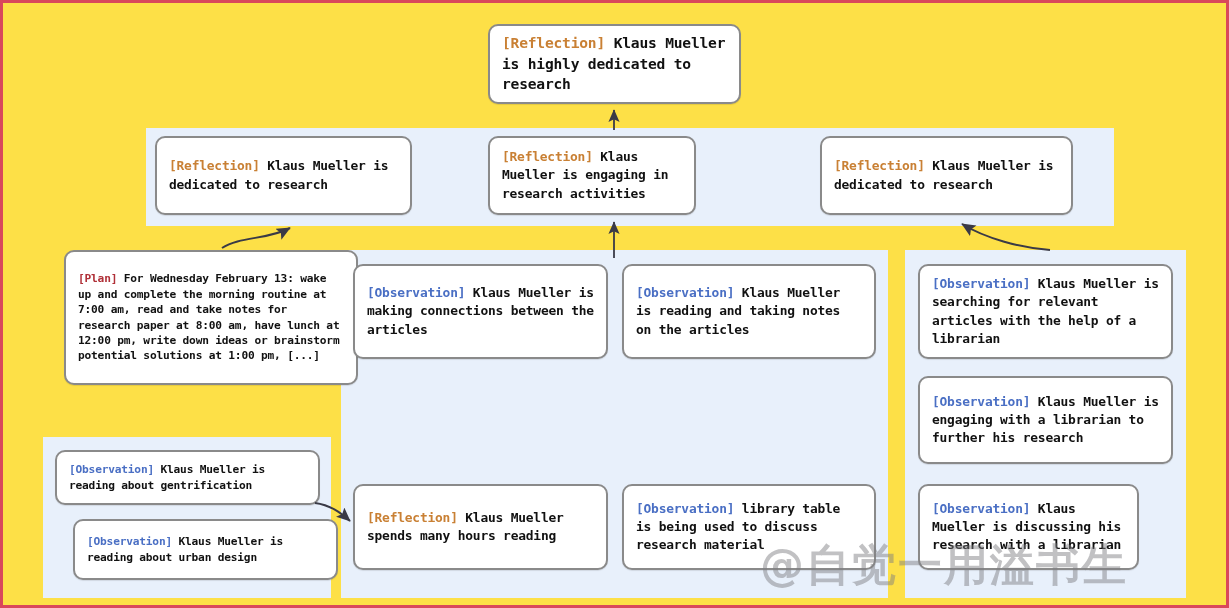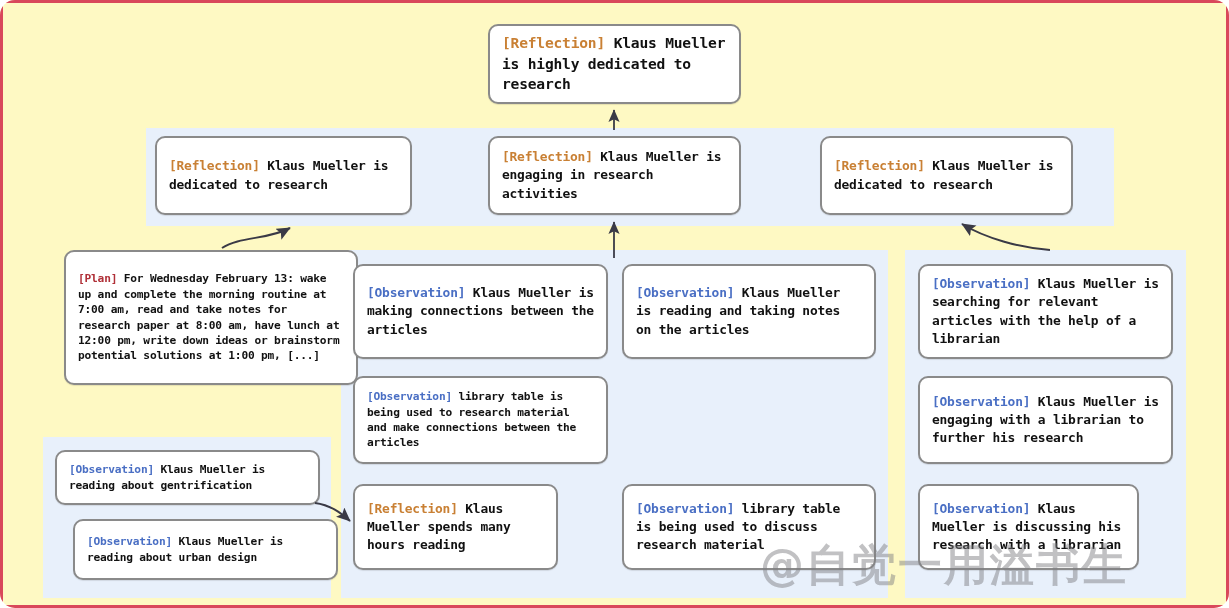--- a/index.html
+++ b/index.html
@@ -4,25 +4,24 @@
 <style>
   html, body {
     margin: 0;
     padding: 0;
     background: #ffffff;
   }
   #canvas {
     position: relative;
     width: 1229px;
     height: 608px;
-    background: #fef9c3;
+    background: #fde047;
     overflow: hidden;
     font-family: "DejaVu Sans Mono", "Liberation Mono", monospace;
     box-sizing: border-box;
-    border-radius: 15px;
   }
   
   #frame {
     position: absolute;
     left: 0; top: 0;
     width: 1229px;
     height: 608px;
     border: 3px solid #d9485b;
     box-sizing: border-box;
     pointer-events: none;
@@ -101,21 +100,21 @@
       <span class="tag-reflection">[Reflection]</span><span> Klaus Mueller is highly dedicated to research</span>
     </div>
   </div>
 
   <div class="node fs13" style="left:155px; top:136px; width:257px; height:79px;">
     <div class="txt">
       <span class="tag-reflection">[Reflection]</span><span> Klaus Mueller is dedicated to research</span>
     </div>
   </div>
 
-  <div class="node fs13" style="left:488px; top:136px; width:253px; height:79px;">
+  <div class="node fs13" style="left:488px; top:136px; width:208px; height:79px;">
     <div class="txt">
       <span class="tag-reflection">[Reflection]</span><span> Klaus Mueller is engaging in research activities</span>
     </div>
   </div>
 
   <div class="node fs13" style="left:820px; top:136px; width:253px; height:79px;">
     <div class="txt">
       <span class="tag-reflection">[Reflection]</span><span> Klaus Mueller is dedicated to research</span>
     </div>
   </div>
@@ -137,27 +136,22 @@
       <span class="tag-observation">[Observation]</span><span> Klaus Mueller is reading about urban design</span>
     </div>
   </div>
 
   <div class="node fs13" style="left:353px; top:264px; width:255px; height:95px;">
     <div class="txt">
       <span class="tag-observation">[Observation]</span><span> Klaus Mueller is making connections between the articles</span>
     </div>
   </div>
 
-  <div class="node fs11" style="left:353px; top:376px; width:255px; height:88px;">
-    <div class="txt">
-      <span class="tag-observation">[Observation]</span><span> library table is being used to research material and make connections between the articles</span>
-    </div>
-  </div>
-
-  <div class="node fs13" style="left:353px; top:484px; width:205px; height:86px;">
+
+  <div class="node fs13" style="left:353px; top:484px; width:255px; height:86px;">
     <div class="txt">
       <span class="tag-reflection">[Reflection]</span><span> Klaus Mueller spends many hours reading</span>
     </div>
   </div>
 
   <div class="node fs13" style="left:622px; top:264px; width:254px; height:95px;">
     <div class="txt">
       <span class="tag-observation">[Observation]</span><span> Klaus Mueller is reading and taking notes on the articles</span>
     </div>
   </div>

